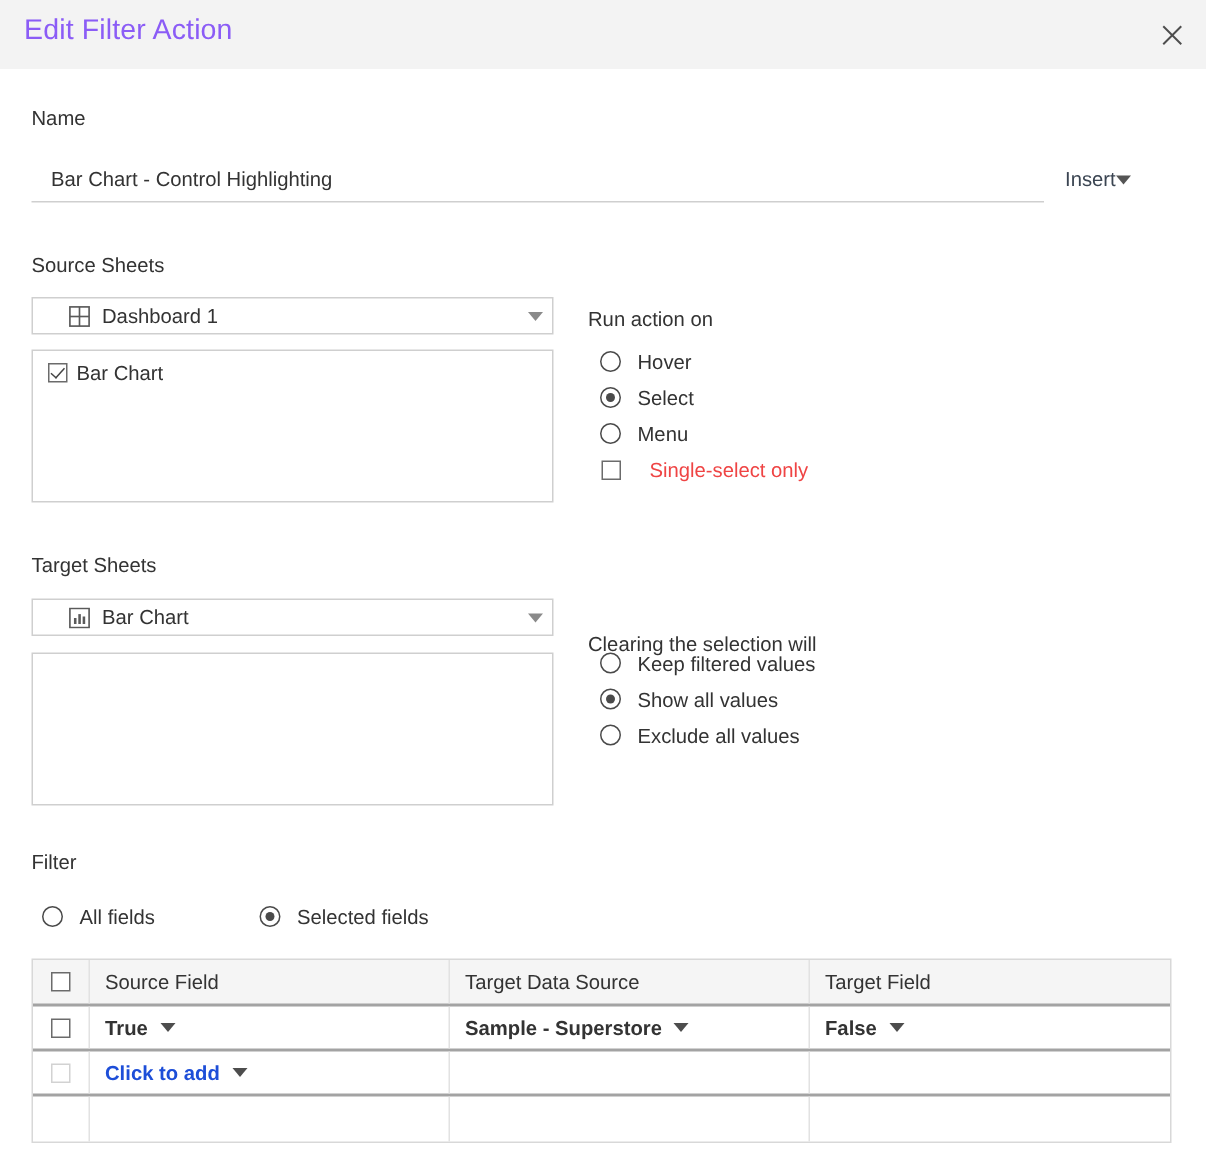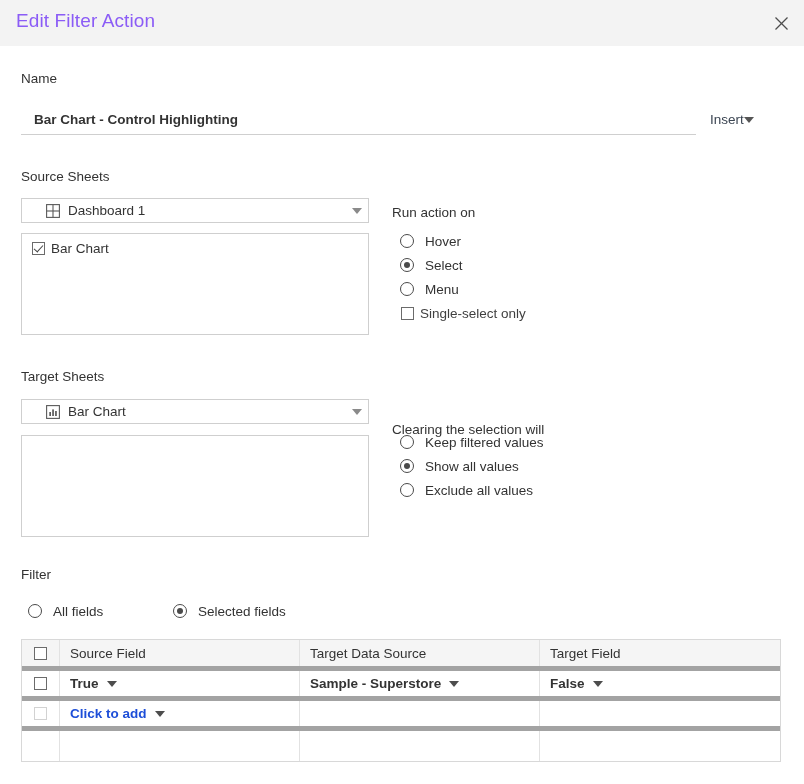--- a/index.html
+++ b/index.html
@@ -68,21 +68,20 @@
     height: 28px;
     border: none;
     border-bottom: 1px solid #cfcfcf;
     background: transparent;
     font-family: "Liberation Sans", sans-serif;
     font-size: 13.5px;
     color: #333333;
     padding: 0 0 2px 13px;
     box-sizing: border-box;
     outline: none;
-    font-weight: bold;
   }
   .insert-btn {
     position: absolute;
     left: 710px;
     top: 112px;
     display: flex;
     align-items: center;
     gap: 0;
     cursor: pointer;
   }
@@ -202,24 +201,24 @@
     position: absolute;
     left: 50%; top: 50%;
     width: 6px; height: 6px;
     margin: -3px 0 0 -3px;
     border-radius: 50%;
     background: #4a4a4a;
   }
   .check-row {
     display: flex;
     align-items: center;
-    gap: 6px;
-    cursor: pointer;
-    font-size: 13.5px;
-    color: #404040;
+    gap: 19px;
+    cursor: pointer;
+    font-size: 13.5px;
+    color: #ef4444;
     height: 24px;
   }
 
   .radio-group { position: absolute; }
 
   
   .filter-radios {
     position: absolute;
     left: 28px;
     top: 599px;
@@ -235,21 +234,21 @@
     left: 21px;
     top: 639px;
     width: 760px;
     border: 1px solid #d8d8d8;
     box-sizing: border-box;
     background: #ffffff;
   }
   .frow {
     display: flex;
     height: 30px;
-    border-bottom: 5px solid #a3a3a3;
+    border-bottom: 2px solid #a3a3a3;
     box-sizing: border-box;
   }
   .frow:last-child { border-bottom: none; }
   .frow.header {
     background: #f5f5f5;
     height: 31px;
   }
   .fcell {
     box-sizing: border-box;
     border-right: 1px solid #e2e2e2;

